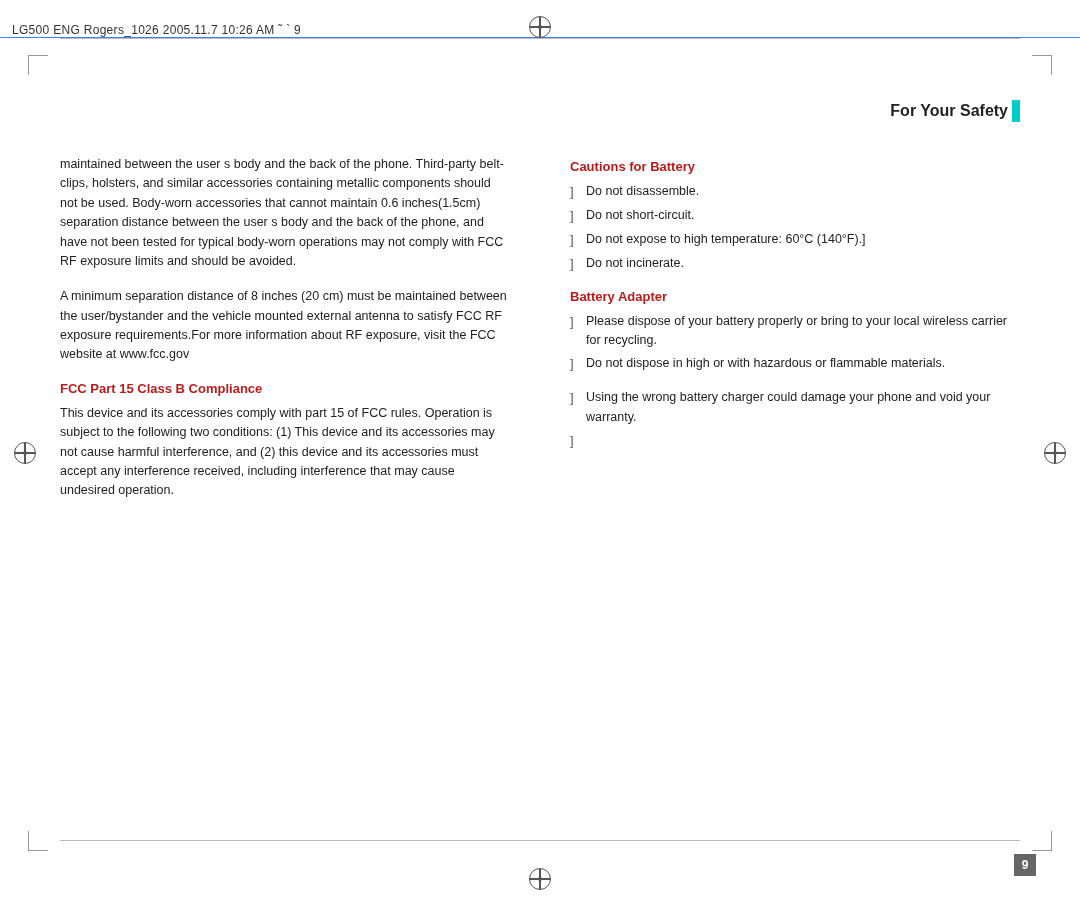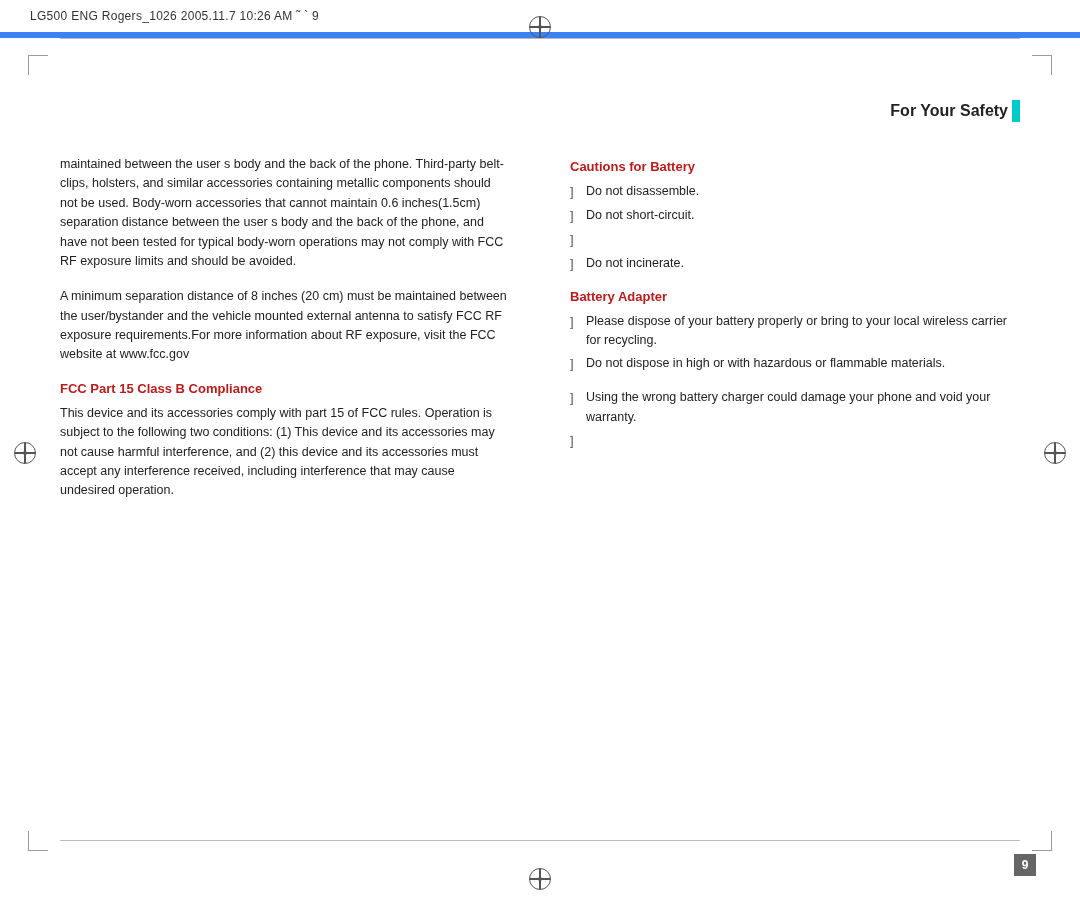--- a/index.html
+++ b/index.html
@@ -24,23 +24,23 @@
     }
 
     
     .header {
       position: absolute;
       top: 0;
       left: 0;
       right: 0;
       height: 38px;
       display: flex;
-      align-items: center;
-      padding: 0 30px;
-      border-bottom: 6px solid #3b82f6;
+      align-items: flex-end;
+      padding: 0 12px;
+      border-bottom: 1px solid #3b82f6;
     }
 
     .header-text {
       font-size: 12px;
       color: #333;
       letter-spacing: 0.3px;
     }
 
     
     .reg-mark {
@@ -284,20 +284,21 @@
           <li>
             <span class="bullet-bracket">]</span>
             <span>Do not disassemble.</span>
           </li>
           <li>
             <span class="bullet-bracket">]</span>
             <span>Do not short-circuit.</span>
           </li>
           <li>
             <span class="bullet-bracket">]</span>
+            <span>Do not expose to high temperature: 60°C (140°F).]</span>
           </li>
           <li>
             <span class="bullet-bracket">]</span>
             <span>Do not incinerate.</span>
           </li>
         </ul>
       </div>
 
       <div class="section">
         <div class="section-heading">Battery Adapter</div>

